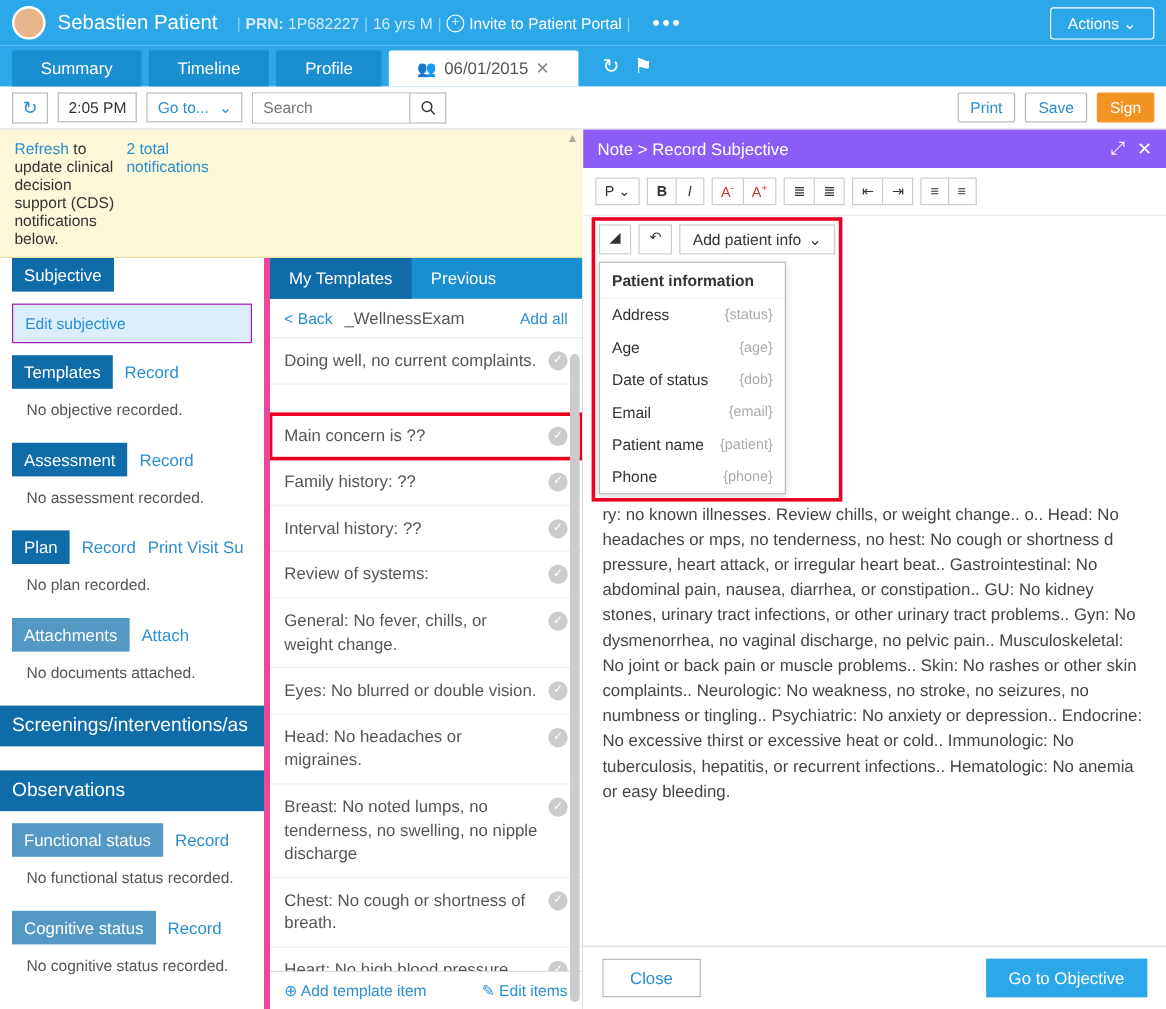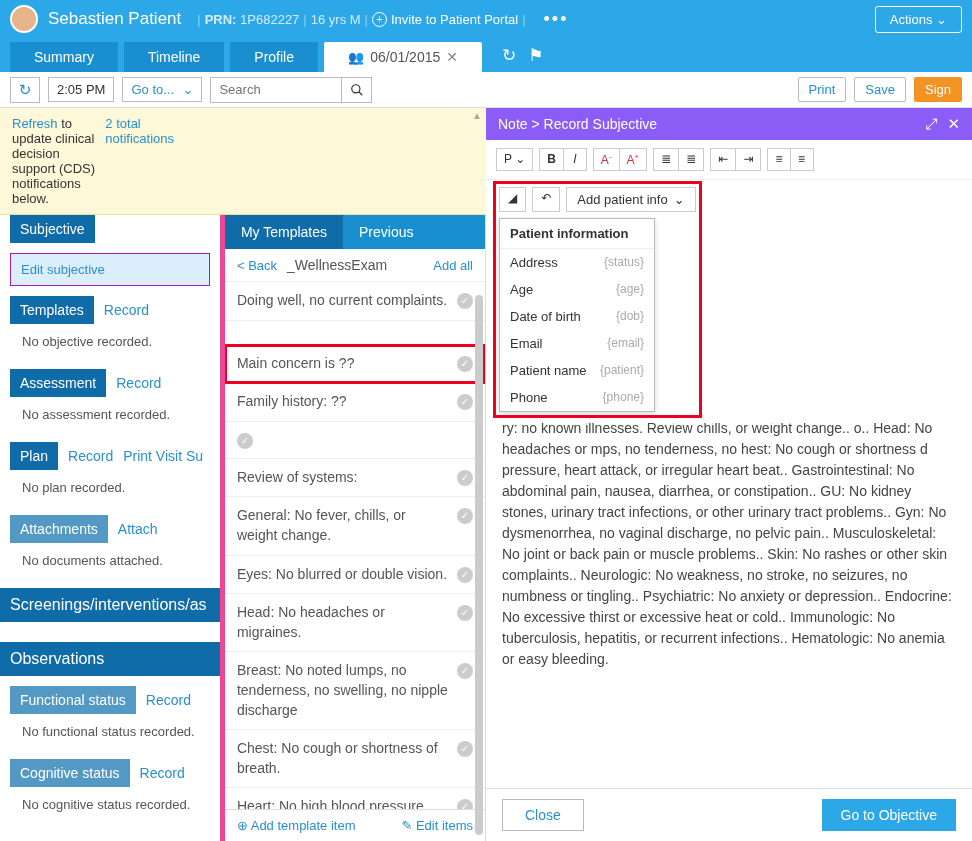--- a/index.html
+++ b/index.html
@@ -208,20 +208,21 @@
             </div>
             <div class="tmpl-item highlight">
               <span class="tmpl-text">Main concern is ??</span>
               <span class="tmpl-check">✓</span>
             </div>
             <div class="tmpl-item">
               <span class="tmpl-text">Family history: ??</span>
               <span class="tmpl-check">✓</span>
             </div>
             <div class="tmpl-item">
+              <span class="tmpl-text">Interval history: ??</span>
               <span class="tmpl-check">✓</span>
             </div>
             <div class="tmpl-item">
               <span class="tmpl-text">Review of systems:</span>
               <span class="tmpl-check">✓</span>
             </div>
             <div class="tmpl-item">
               <span class="tmpl-text">General: No fever, chills, or weight change.</span>
               <span class="tmpl-check">✓</span>
             </div>
@@ -303,21 +304,21 @@
           <div id="pi-rows">
               <div class="pi-row">
                 <span>Address</span>
                 <span class="pi-tok">{status}</span>
               </div>
               <div class="pi-row">
                 <span>Age</span>
                 <span class="pi-tok">{age}</span>
               </div>
               <div class="pi-row">
-                <span>Date of birth</span>
+                <span>Date of status</span>
                 <span class="pi-tok">{dob}</span>
               </div>
               <div class="pi-row">
                 <span>Email</span>
                 <span class="pi-tok">{email}</span>
               </div>
               <div class="pi-row">
                 <span>Patient name</span>
                 <span class="pi-tok">{patient}</span>
               </div>

